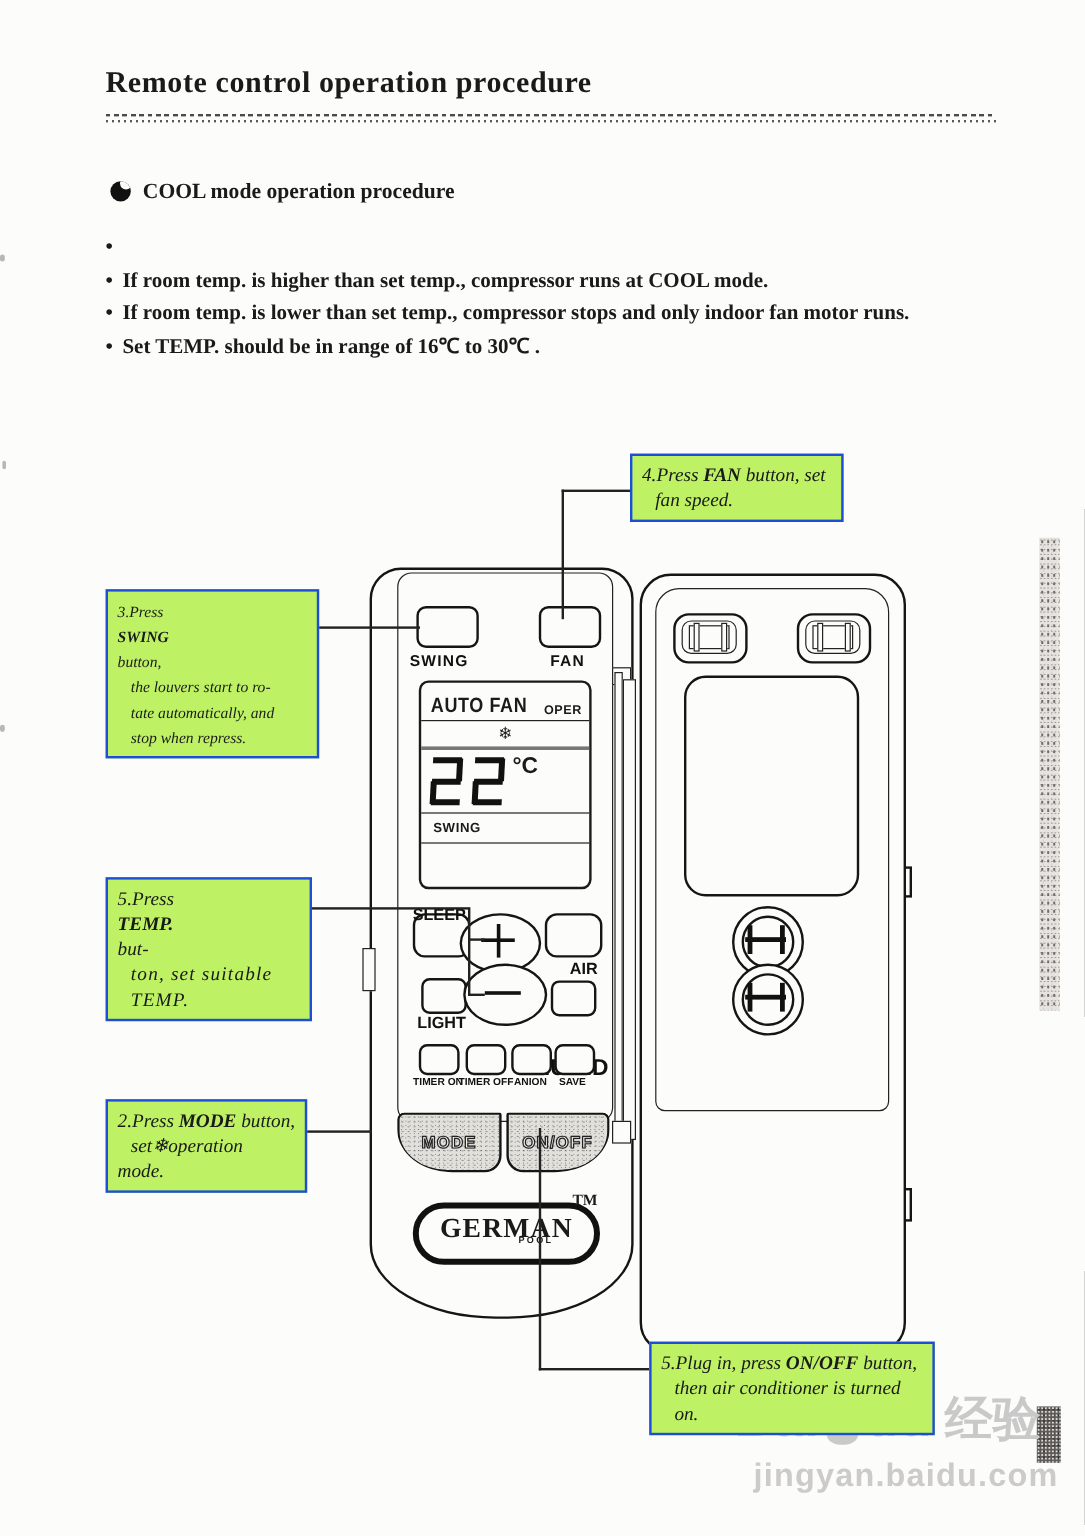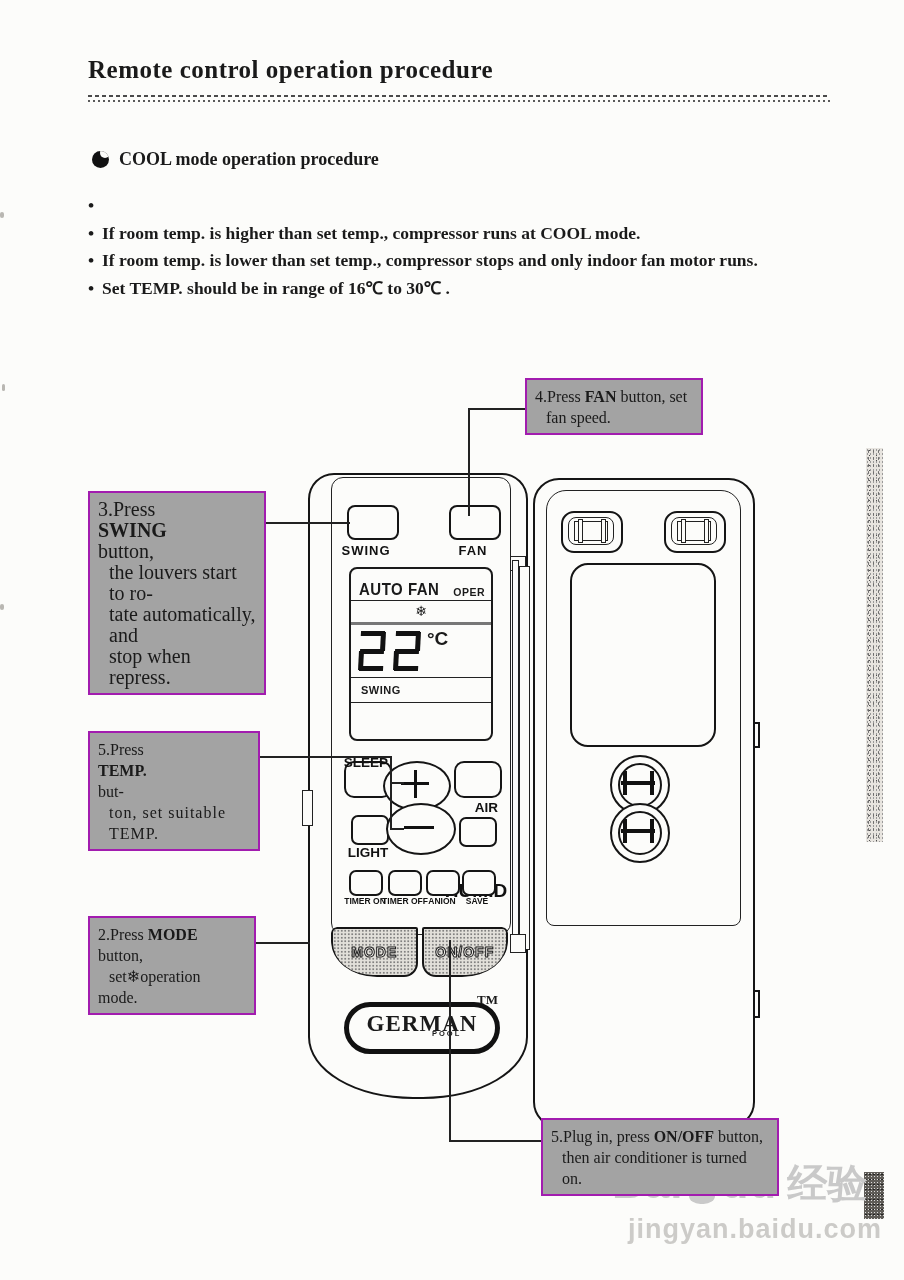--- a/index.html
+++ b/index.html
@@ -18,25 +18,25 @@
   .cool-icon::after{content:"";position:absolute;width:10px;height:10px;background:#fcfcfa;border-radius:50%;top:-3px;right:-1px;}
   #cool-head .t{font-size:18px;font-weight:bold;}
 
   #bullets{left:88px;top:192px;width:748px;font-size:17.5px;font-weight:bold;line-height:27.5px;}
   .bul{display:flex;}
   .bul .dot{width:14px;flex:0 0 auto;}
   .bul .ln{display:block;}
   .bul .ln + .ln{padding-left:4px;}
 
   
-  .cbox{border:2px solid #a21caf;background:#a3a3a3;font-size:16px;line-height:21px;padding:6px 8px 5px 8px;z-index:6;}
+  .cbox{border:2px solid #1d4ed8;background:#bef264;font-size:16px;line-height:21px;padding:6px 8px 5px 8px;z-index:6;font-style:italic;}
   .cbox b{font-weight:bold;}
   .cbox .l2{padding-left:11px;display:block;}
   #box-fan{left:525px;top:378px;width:158px;}
-  #box-swing{left:88px;top:491px;width:158px;font-size:20px;}
+  #box-swing{left:88px;top:491px;width:158px;font-size:13px;}
   #box-swing span{display:block;}
   #box-swing .ind{padding-left:11px;}
   #box-temp{left:88px;top:731px;width:152px;}
   #box-temp span{display:block;}
   #box-temp .ind{padding-left:11px;letter-spacing:1px;}
   #box-mode{left:88px;top:916px;width:148px;}
   #box-mode span.blk{display:block;}
   #box-mode .mix{display:flex;justify-content:space-between;padding-left:11px;padding-right:6px;}
   #box-onoff{left:541px;top:1118px;width:218px;z-index:6;}
   

